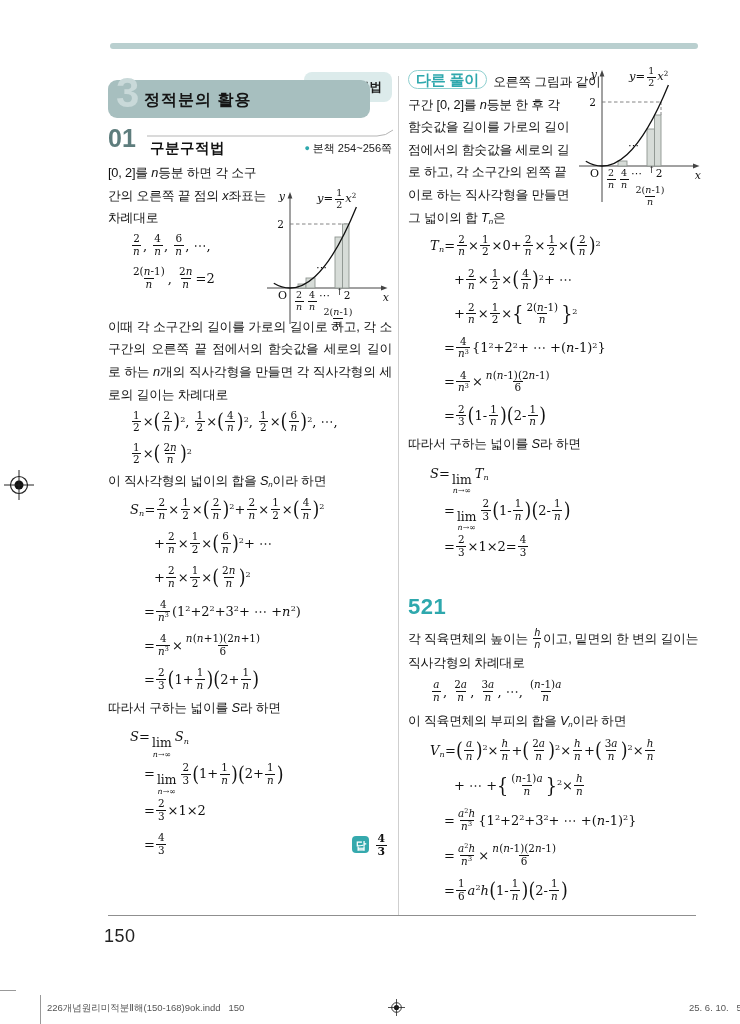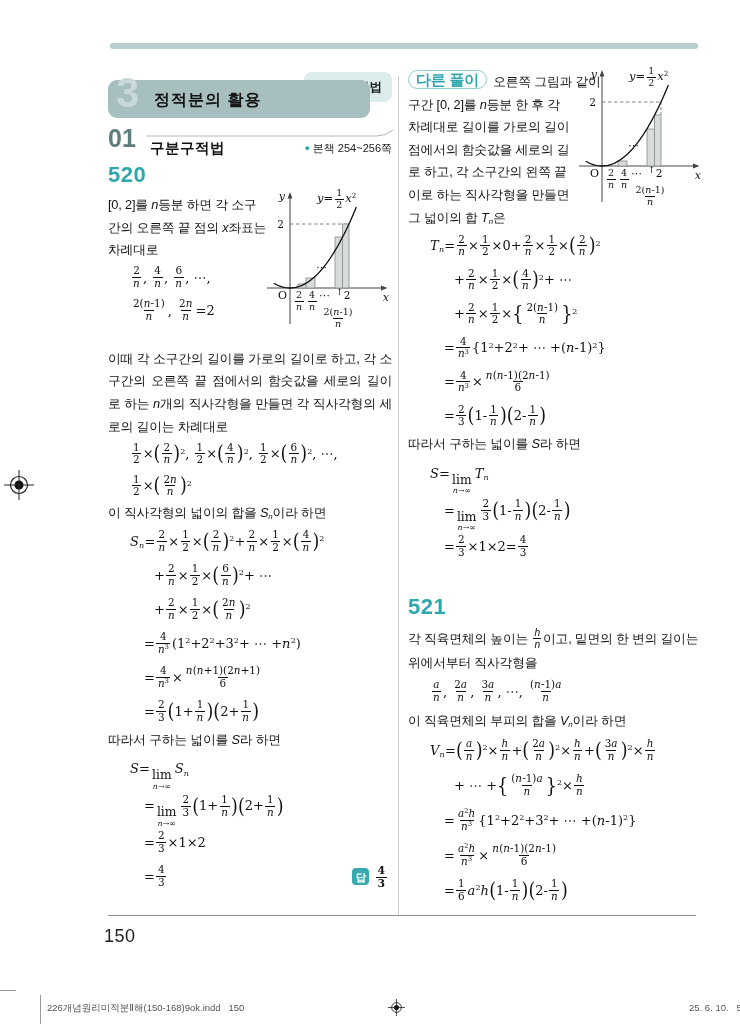--- a/index.html
+++ b/index.html
@@ -8,21 +8,21 @@
   
   .topbar{position:absolute;left:110px;top:43px;width:588px;height:6px;background:#b9cfcf;border-radius:3px;}
   .vdiv{position:absolute;left:398px;top:76px;height:840px;border-left:1px solid #cfcfcf;}
   .hrule{position:absolute;left:108px;top:915px;width:588px;border-top:1.5px solid #8f8f8f;}
   
   .unit-tab{position:absolute;left:304px;top:72px;width:88px;height:30px;background:#dcebeb;border-radius:8px;
             display:flex;align-items:center;justify-content:flex-end;padding-right:10px;box-sizing:border-box;
             font-size:12.5px;font-weight:bold;color:#1a1a1a;z-index:1;}
   .unit-box{position:absolute;left:108px;top:80px;width:262px;height:38px;background:#a7bfbf;border-radius:9px;z-index:2;}
   .unit-num{position:absolute;left:116px;top:72px;font-size:42px;font-weight:800;color:#c9d9d9;z-index:3;line-height:1;}
-  .unit-title{position:absolute;left:154px;top:90px;font-size:16px;font-weight:bold;color:#151515;letter-spacing:1px;z-index:3;}
+  .unit-title{position:absolute;left:144px;top:90px;font-size:16px;font-weight:bold;color:#151515;letter-spacing:1px;z-index:3;}
   
   .sec-num{position:absolute;left:108px;top:125px;font-size:25px;font-weight:bold;color:#5e7d7d;line-height:1.1;}
   .secline{position:absolute;left:147px;top:128px;}
   .sec-title{position:absolute;left:150px;top:139px;font-size:14.5px;font-weight:bold;color:#111;letter-spacing:.5px;}
   .sec-ref{position:absolute;left:230px;top:141px;width:162px;text-align:right;font-size:11px;color:#222;}
   .sec-ref .dot{color:#2ea8ad;font-size:9px;vertical-align:1px;margin-right:3px;}
   
   .colL{position:absolute;left:108px;top:162px;width:284px;}
   .colR{position:absolute;left:408px;top:70px;width:290px;}
   .prob-num{font-size:22px;font-weight:bold;color:#2ea8ad;line-height:26px;margin-bottom:6px;letter-spacing:.5px;}
@@ -100,21 +100,20 @@
   <div class="sec-num">01</div>
   <svg class="secline" width="248" height="14" viewBox="0 0 248 14">
     <path d="M0,8 L230,8 Q239,8 246,2" fill="none" stroke="#b5b5b5" stroke-width="1"></path>
   </svg>
   <div class="sec-title">구분구적법</div>
   <div class="sec-ref">
     <span class="dot">●</span><span>본책 254~256쪽</span>
   </div>
 
   <div class="colL">
-    <div class="prob-num">520</div>
 
     <div class="narrow">
       <div class="kline">[0, 2]를 <i>n</i>등분 하면 각 소구</div>
       <div class="kline">간의 오른쪽 끝 점의 <i>x</i>좌표는</div>
       <div class="kline">차례대로</div>
     </div>
 
     <div class="graph g1">
       <svg width="130" height="150" viewBox="0 0 130 150">
         <line x1="27" y1="12" x2="27" y2="138" stroke="#444" stroke-width="1"></line>
@@ -304,21 +303,21 @@
     </div>
   </div>
 
   <div class="colR">
 
     <div class="kline">
       <span class="altbadge">다른 풀이</span><span>오른쪽 그림과 같이</span>
     </div>
     <div class="narrowR">
       <div class="kline">구간 [0, 2]를 <i>n</i>등분 한 후 각</div>
-      <div class="kline">차례대로 길이를 가로의 길이</div>
+      <div class="kline">함숫값을 길이를 가로의 길이</div>
       <div class="kline">점에서의 함숫값을 세로의 길</div>
       <div class="kline">로 하고, 각 소구간의 왼쪽 끝</div>
       <div class="kline">이로 하는 직사각형을 만들면</div>
       <div class="kline">그 넓이의 합 <i>T</i><sub><i>n</i></sub>은</div>
     </div>
 
     <div class="graph g2">
       <svg width="130" height="150" viewBox="0 0 130 150">
         <line x1="27" y1="12" x2="27" y2="138" stroke="#444" stroke-width="1"></line>
         <polygon points="27,6 24.6,12.5 29.4,12.5" fill="#444"></polygon>
@@ -443,21 +442,21 @@
           <span class="fn">4</span>
           <span class="fd">3</span>
         </span></div>
 
     <div class="prob-num" style="margin-top:30px;">521</div>
 
     <div class="kline" style="line-height:26px;">각 직육면체의 높이는 <span class="fr">
           <span class="fn"><i>h</i></span>
           <span class="fd"><i>n</i></span>
         </span>이고, 밑면의 한 변의 길이는</div>
-    <div class="kline">위에서부터 직사각형을</div>
+    <div class="kline">직사각형의 차례대로</div>
 
     <div class="math mi-a"><span class="fr">
           <span class="fn"><i>a</i></span>
           <span class="fd"><i>n</i></span>
         </span>, <span class="fr">
           <span class="fn">2<i>a</i></span>
           <span class="fd"><i>n</i></span>
         </span>, <span class="fr">
           <span class="fn">3<i>a</i></span>
           <span class="fd"><i>n</i></span>

